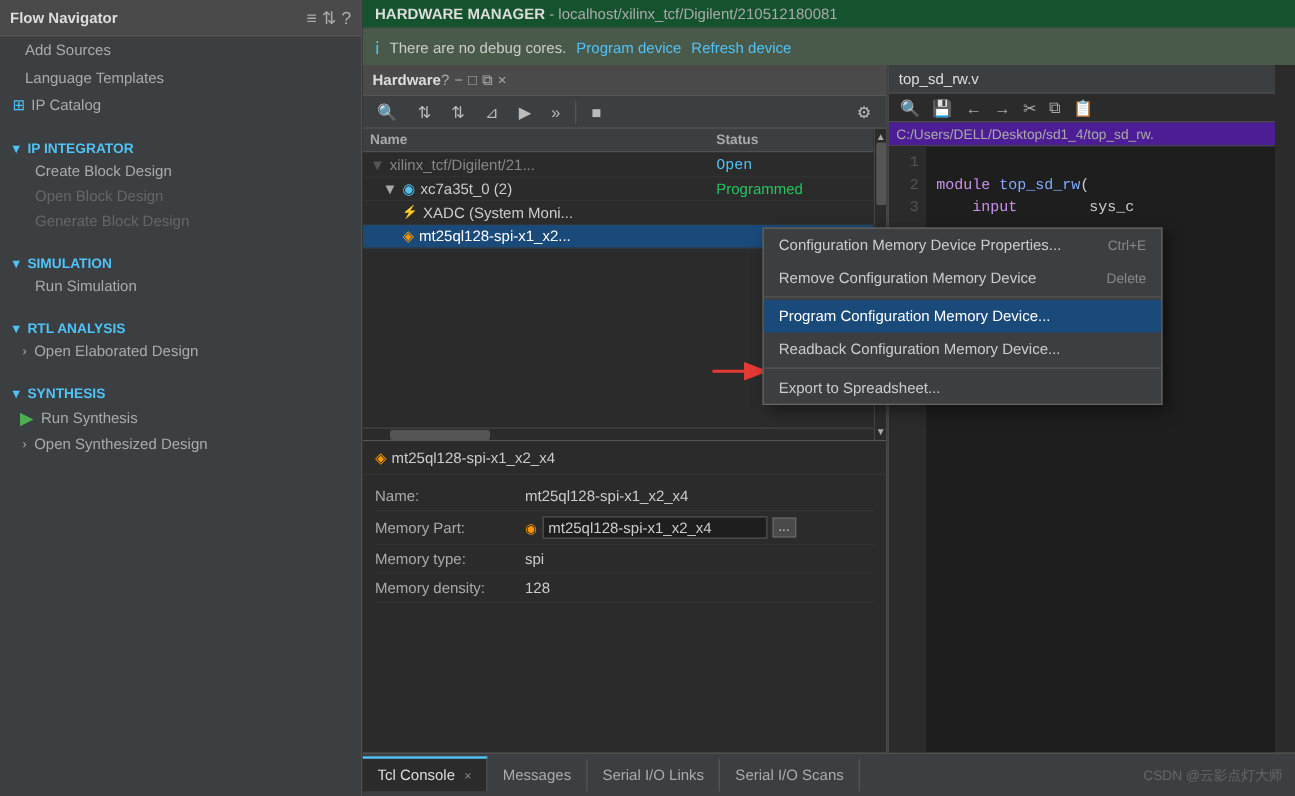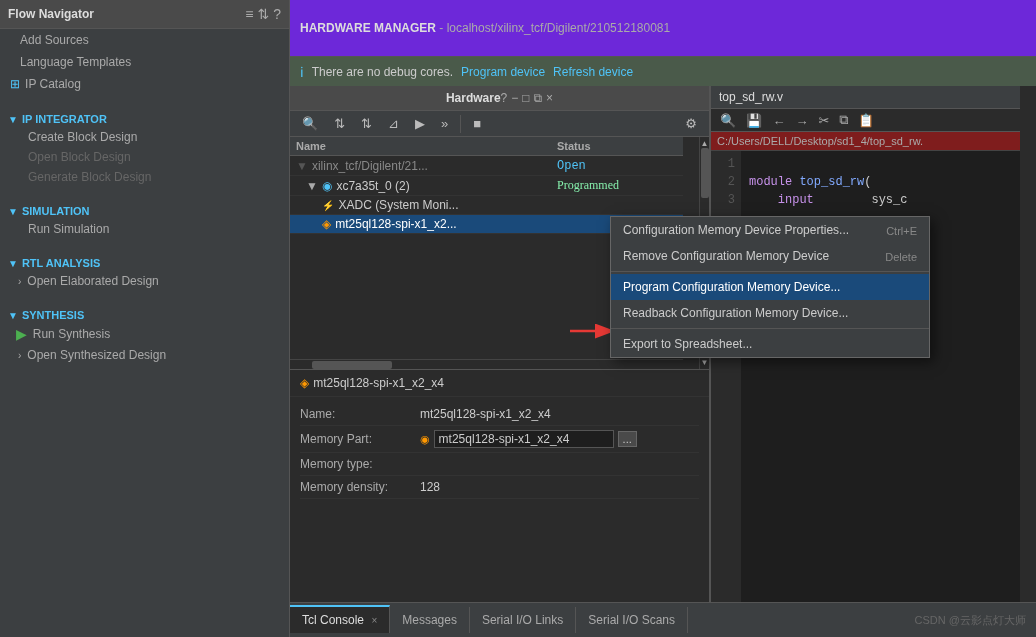--- a/index.html
+++ b/index.html
@@ -20,33 +20,33 @@
     .nav-sub-item { padding: 3px 8px 3px 28px; cursor: pointer; color: #aaa; font-size: 12px; }
     .nav-sub-item.disabled { color: #666; cursor: default; }
     .nav-sub-item.with-arrow { padding-left: 18px; display: flex; align-items: center; gap: 6px; }
     .nav-run { color: #4caf50; font-size: 14px; }
     .nav-expand { color: #aaa; font-size: 10px; }
 
     
     .main-content { flex: 1; display: flex; flex-direction: column; background: #2b2b2b; overflow: hidden; }
 
     
-    .hw-manager-header { background: #6d28d9; padding: 21px 10px; border-bottom: 1px solid #555; color: #ddd; font-size: 12px; font-weight: bold; }
+    .hw-manager-header { background: #14532d; padding: 4px 10px; border-bottom: 1px solid #555; color: #ddd; font-size: 12px; font-weight: bold; }
 
     
     .info-bar { background: #4a5a4a; padding: 5px 10px; display: flex; align-items: center; gap: 8px; font-size: 12px; color: #ccc; }
     .info-icon { color: #4fc3f7; font-size: 14px; }
     .info-link { color: #4fc3f7; cursor: pointer; text-decoration: none; }
 
     
     .content-panels { display: flex; flex: 1; overflow: hidden; }
 
     
     .hardware-panel { width: 420px; display: flex; flex-direction: column; border-right: 1px solid #555; overflow: hidden; }
-    .panel-header { background: #4a4a4a; padding: 5px 8px; display: flex; align-items: center; justify-content: center; border-bottom: 1px solid #555; }
+    .panel-header { background: #4a4a4a; padding: 5px 8px; display: flex; align-items: center; justify-content: flex-start; border-bottom: 1px solid #555; }
     .panel-title { color: #ddd; font-weight: bold; font-size: 12px; }
     .panel-controls { display: flex; gap: 4px; align-items: center; color: #aaa; font-size: 12px; }
 
     
     .toolbar { background: #3c3f41; padding: 3px 6px; display: flex; align-items: center; gap: 4px; border-bottom: 1px solid #555; }
     .toolbar-btn { padding: 2px 6px; cursor: pointer; color: #bbb; border: none; background: none; font-size: 13px; }
     .toolbar-sep { width: 1px; height: 18px; background: #555; margin: 0 2px; }
     .toolbar-gear { margin-left: auto; }
 
     
@@ -56,21 +56,21 @@
     .tree-col-status { width: 120px; }
     .tree-row { display: flex; align-items: center; padding: 2px 6px; border-bottom: 1px solid #333; cursor: pointer; }
     .tree-row.selected { background: #1a4a7a; }
     .tree-cell-name { flex: 1; display: flex; align-items: center; gap: 4px; overflow: hidden; }
     .tree-cell-status { width: 120px; color: #ccc; font-size: 12px; }
     .tree-indent-1 { padding-left: 16px; }
     .tree-indent-2 { padding-left: 32px; }
     .device-icon { color: #4fc3f7; font-size: 12px; }
     .mem-icon { color: #ff9800; font-size: 12px; }
     .xadc-icon { color: #ff9800; font-size: 12px; }
-    .status-programmed { color: #86efac; font-family: Liberation Serif, serif; }
+    .status-programmed { color: #22c55e; }
     .status-open { color: #4fc3f7; font-family: Liberation Mono, monospace; }
 
     
     .config-panel { flex: 1; background: #2b2b2b; overflow-y: auto; padding: 0; }
     .config-panel-header { background: #3c3f41; padding: 5px 8px; border-bottom: 1px solid #555; }
     .config-title { color: #ddd; font-weight: bold; font-size: 12px; }
     .config-device-row { padding: 6px 10px; display: flex; align-items: center; gap: 4px; border-bottom: 1px solid #333; }
     .config-device-icon { color: #ff9800; }
     .config-props { padding: 6px 10px; }
     .config-prop-row { display: flex; align-items: center; padding: 4px 0; border-bottom: 1px solid #333; gap: 10px; }
@@ -106,21 +106,21 @@
     .context-menu-item { padding: 6px 12px; cursor: pointer; display: flex; justify-content: space-between; align-items: flex-end; color: #ccc; font-size: 12px; }
     .context-menu-item.highlighted { background: #1a4a7a; color: #fff; }
     .context-menu-sep { height: 1px; background: #555; margin: 2px 0; }
     .context-shortcut { color: #888; font-size: 11px; }
 
     
     .tree-table::-webkit-scrollbar { width: 8px; }
     .tree-table::-webkit-scrollbar-track { background: #2b2b2b; }
     .tree-table::-webkit-scrollbar-thumb { background: #555; }
 
-    .hw-panel-inner { display: flex; flex: 1; overflow: hidden; position: relative; gap: 16px; }
+    .hw-panel-inner { display: flex; flex: 1; overflow: hidden; position: relative; }
     .hw-tree-section { flex: 1; overflow: hidden; display: flex; flex-direction: column; }
     .hw-scrollbar { width: 10px; background: #2b2b2b; border-left: 1px solid #444; display: flex; flex-direction: column; align-items: center; padding-top: 2px; }
     .hw-scroll-thumb { width: 8px; height: 50px; background: #555; border-radius: 2px; }
     .hw-scroll-up { color: #aaa; font-size: 8px; cursor: pointer; }
     .hw-scroll-down { color: #aaa; font-size: 8px; cursor: pointer; margin-top: auto; margin-bottom: 2px; }
 
     .bottom-scrollbar { height: 10px; background: #2b2b2b; border-top: 1px solid #444; display: flex; align-items: center; padding: 0 2px; }
     .bottom-scroll-thumb { height: 8px; width: 80px; background: #555; border-radius: 2px; margin-left: 20px; }
   </style>
 </head>
@@ -293,20 +293,21 @@
               <div class="config-prop-row">
                 <span class="config-prop-label">Memory Part:</span>
                 <div class="config-prop-value">
                   <span style="color:#ff9800; font-size:11px;">◉</span>
                   <input class="config-prop-input" value="mt25ql128-spi-x1_x2_x4" readonly="" style="">
                   <button class="config-prop-btn">...</button>
                 </div>
               </div>
               <div class="config-prop-row">
                 <span class="config-prop-label">Memory type:</span>
+                <span class="config-prop-value">spi</span>
               </div>
               <div class="config-prop-row">
                 <span class="config-prop-label">Memory density:</span>
                 <span class="config-prop-value">128</span>
               </div>
             </div>
           </div>
         </div>
       </div>
 
@@ -316,21 +317,21 @@
         </div>
         <div class="code-toolbar">
           <span class="code-btn">🔍</span>
           <span class="code-btn">💾</span>
           <span class="code-btn">←</span>
           <span class="code-btn">→</span>
           <span class="code-btn">✂</span>
           <span class="code-btn">⧉</span>
           <span class="code-btn">📋</span>
         </div>
-        <div style="padding:2px 6px; background:#7f1d1d; border-bottom:1px solid #444;">
+        <div style="padding:2px 6px; background:#4c1d95; border-bottom:1px solid #444;">
           <span class="filepath">C:/Users/DELL/Desktop/sd1_4/top_sd_rw.</span>
         </div>
         <div class="code-content">
           <div class="code-line-area">
             <div class="line-numbers">
               <div>1</div>
               <div>2</div>
               <div>3</div>
               <div>&nbsp;</div>
               <div>12</div>

